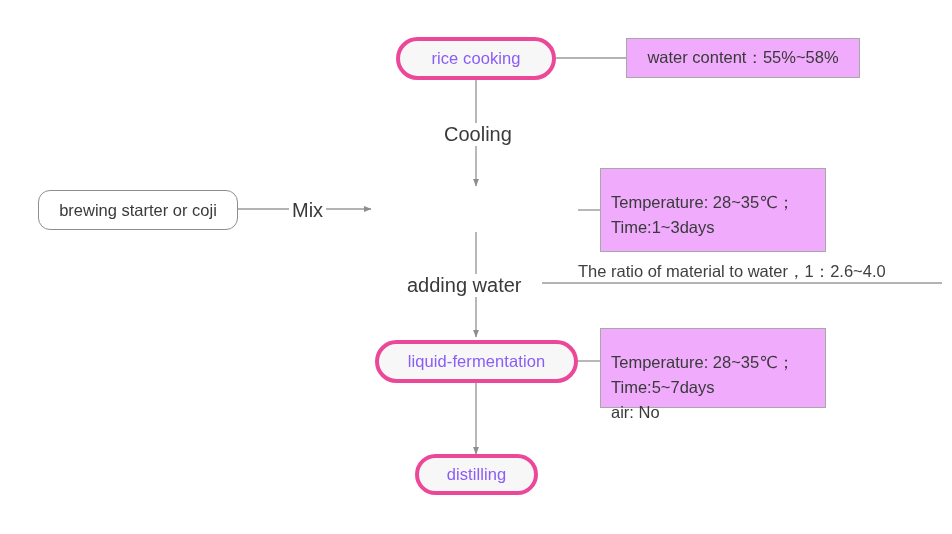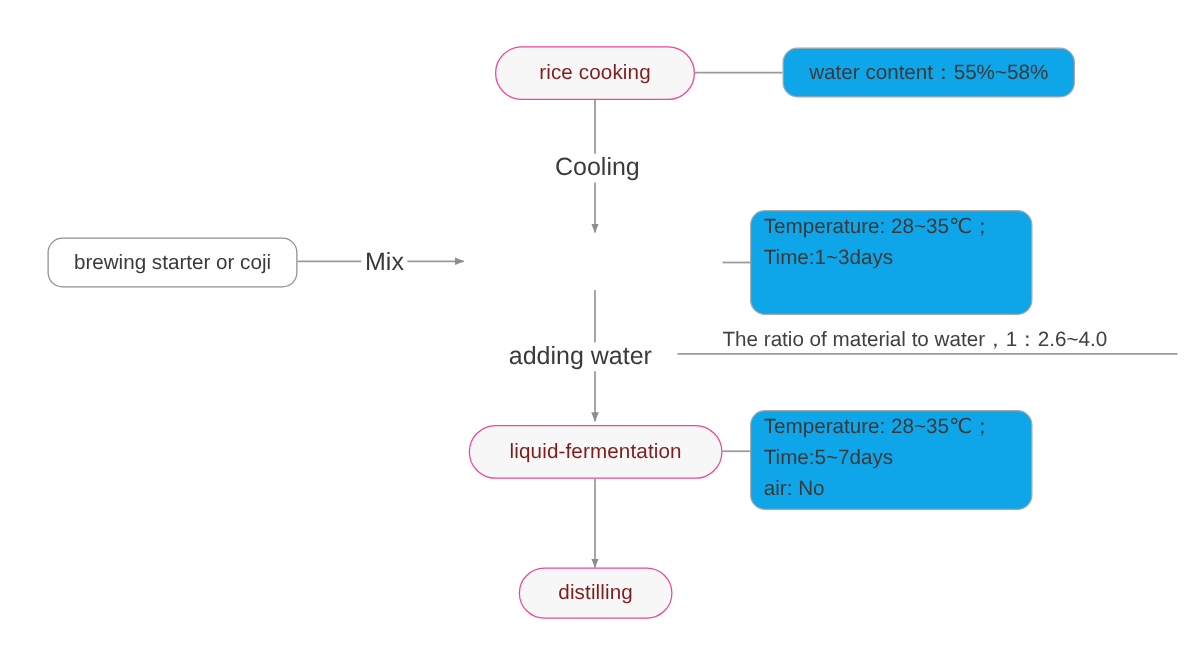--- a/index.html
+++ b/index.html
@@ -22,47 +22,47 @@
     left: 0;
     top: 0;
     width: 952px;
     height: 534px;
     pointer-events: none;
   }
   .node {
     position: absolute;
     box-sizing: border-box;
     background: #f7f7f7;
-    border: 1px solid #ec4899;
+    border: 4px solid #ec4899;
     border-radius: 999px;
     display: flex;
     align-items: center;
     justify-content: center;
-    color: #7f1d1d;
+    color: #8b5cf6;
     font-size: 16.5px;
     letter-spacing: 0.1px;
     white-space: nowrap;
   }
   .infobox {
     position: absolute;
     box-sizing: border-box;
-    background: #0ea5e9;
+    background: #f0abfc;
     border: 1px solid #a8a8a8;
-    border-radius: 12px;
+    border-radius: 0;
     color: #3a3a3a;
     font-size: 16.5px;
     white-space: nowrap;
   }
   .infobox.single {
     display: flex;
     align-items: center;
     justify-content: center;
   }
   .infobox.multi {
-    padding: 0 0 0 10px;
+    padding: 21px 0 0 10px;
     line-height: 1.52;
   }
   .infobox.multi .line {
     display: block;
   }
   .plainbox {
     position: absolute;
     box-sizing: border-box;
     background: #ffffff;
     border: 1px solid #8e8e8e;

